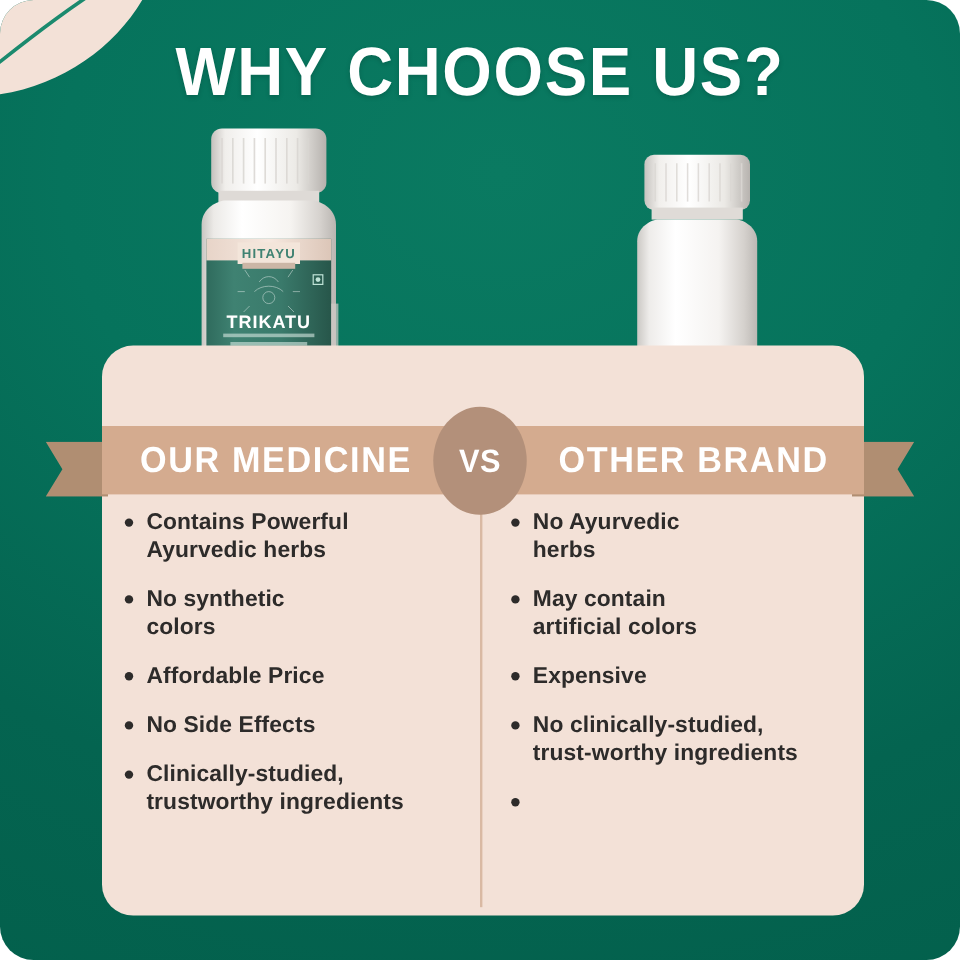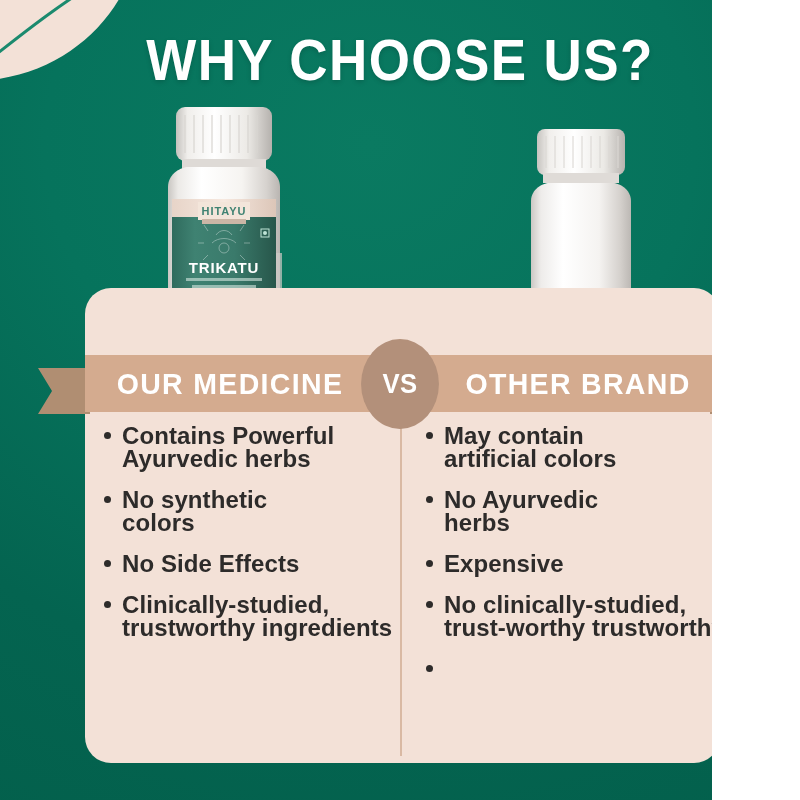--- a/index.html
+++ b/index.html
@@ -3,23 +3,24 @@
 <meta charset="utf-8">
 <style>
   html,body{margin:0;padding:0;}
   body{
     width:800px;height:800px;
     font-family:"Liberation Sans", sans-serif;
     overflow:hidden;
   }
   #poster{
     position:relative;
-    width:712px;height:800px;
+    width:800px;height:800px;
     background:radial-gradient(ellipse 120% 95% at 52% 18%, #0a7a61 0%, #06735c 38%, #046450 72%, #03604c 100%);
     overflow:hidden;
+    border-radius:28px;
   }
 
   
   .leaf-wrap{position:absolute;left:-34px;top:-40px;width:210px;height:200px;}
 
   
   .title{
     position:absolute;left:0;top:28px;width:800px;
     text-align:center;
     color:#ffffff;
@@ -79,21 +80,21 @@
   }
 
   
   .col{position:absolute;top:424px;width:300px;}
   .col.left{left:104px;}
   .col.right{left:426px;}
   .bullet-item{
     display:flex;align-items:flex-start;
     margin-bottom:18px;
     color:#2d2b2a;
-    font-size:24px;font-weight:bold;line-height:23px;
+    font-size:19px;font-weight:bold;line-height:23px;
     letter-spacing:.1px;
   }
   .bullet-dot{
     flex:none;width:7px;height:7px;border-radius:50%;
     background:#2d2b2a;margin:8px 11px 0 0;
   }
   .bullet-text{white-space:pre-line;}
 </style>
 </head>
 <body>
@@ -257,46 +258,50 @@
         <span class="bullet-text">Contains Powerful
 Ayurvedic herbs</span>
       </div>
       <div class="bullet-item">
         <span class="bullet-dot"></span>
         <span class="bullet-text">No synthetic
 colors</span>
       </div>
       <div class="bullet-item">
         <span class="bullet-dot"></span>
+        <span class="bullet-text">Affordable Price</span>
+      </div>
+      <div class="bullet-item">
+        <span class="bullet-dot"></span>
         <span class="bullet-text">No Side Effects</span>
       </div>
       <div class="bullet-item">
         <span class="bullet-dot"></span>
         <span class="bullet-text">Clinically-studied,
 trustworthy ingredients</span>
       </div>
     </div>
   <div class="col right">
       <div class="bullet-item">
         <span class="bullet-dot"></span>
+        <span class="bullet-text">No Ayurvedic
+herbs</span>
+      </div>
+      <div class="bullet-item">
+        <span class="bullet-dot"></span>
         <span class="bullet-text">May contain
 artificial colors</span>
       </div>
       <div class="bullet-item">
         <span class="bullet-dot"></span>
-        <span class="bullet-text">No Ayurvedic
-herbs</span>
-      </div>
-      <div class="bullet-item">
-        <span class="bullet-dot"></span>
         <span class="bullet-text">Expensive</span>
       </div>
       <div class="bullet-item">
         <span class="bullet-dot"></span>
         <span class="bullet-text">No clinically-studied,
-trust-worthy trustworthy</span>
+trust-worthy ingredients</span>
       </div>
       <div class="bullet-item">
         <span class="bullet-dot"></span>
       </div>
     </div>
 
 </div>
 
 </body></html>

